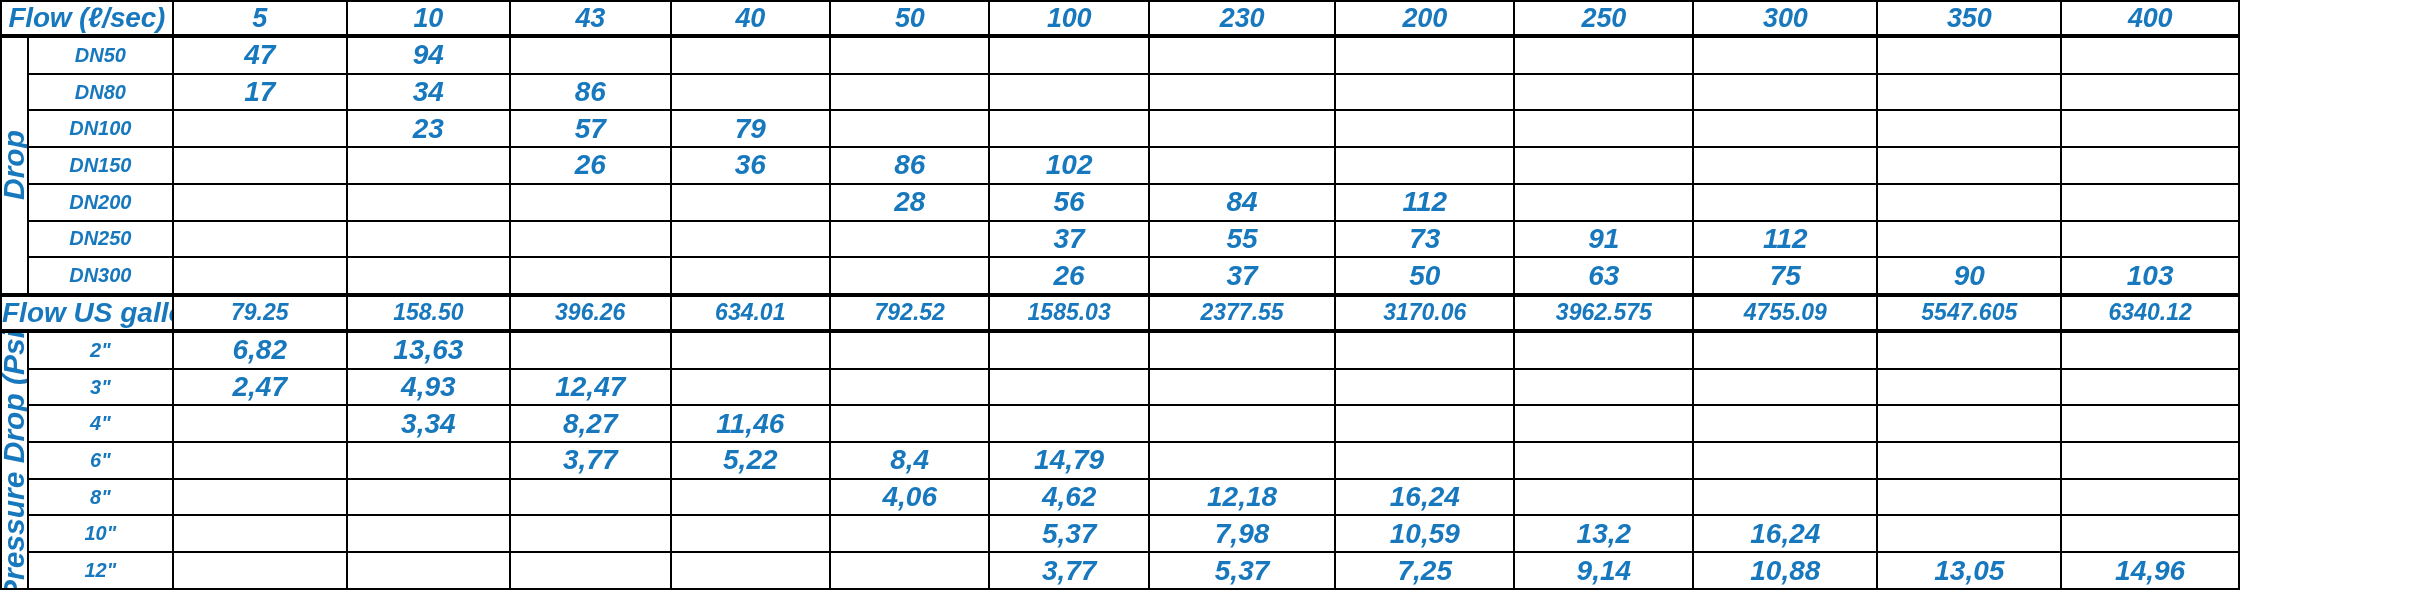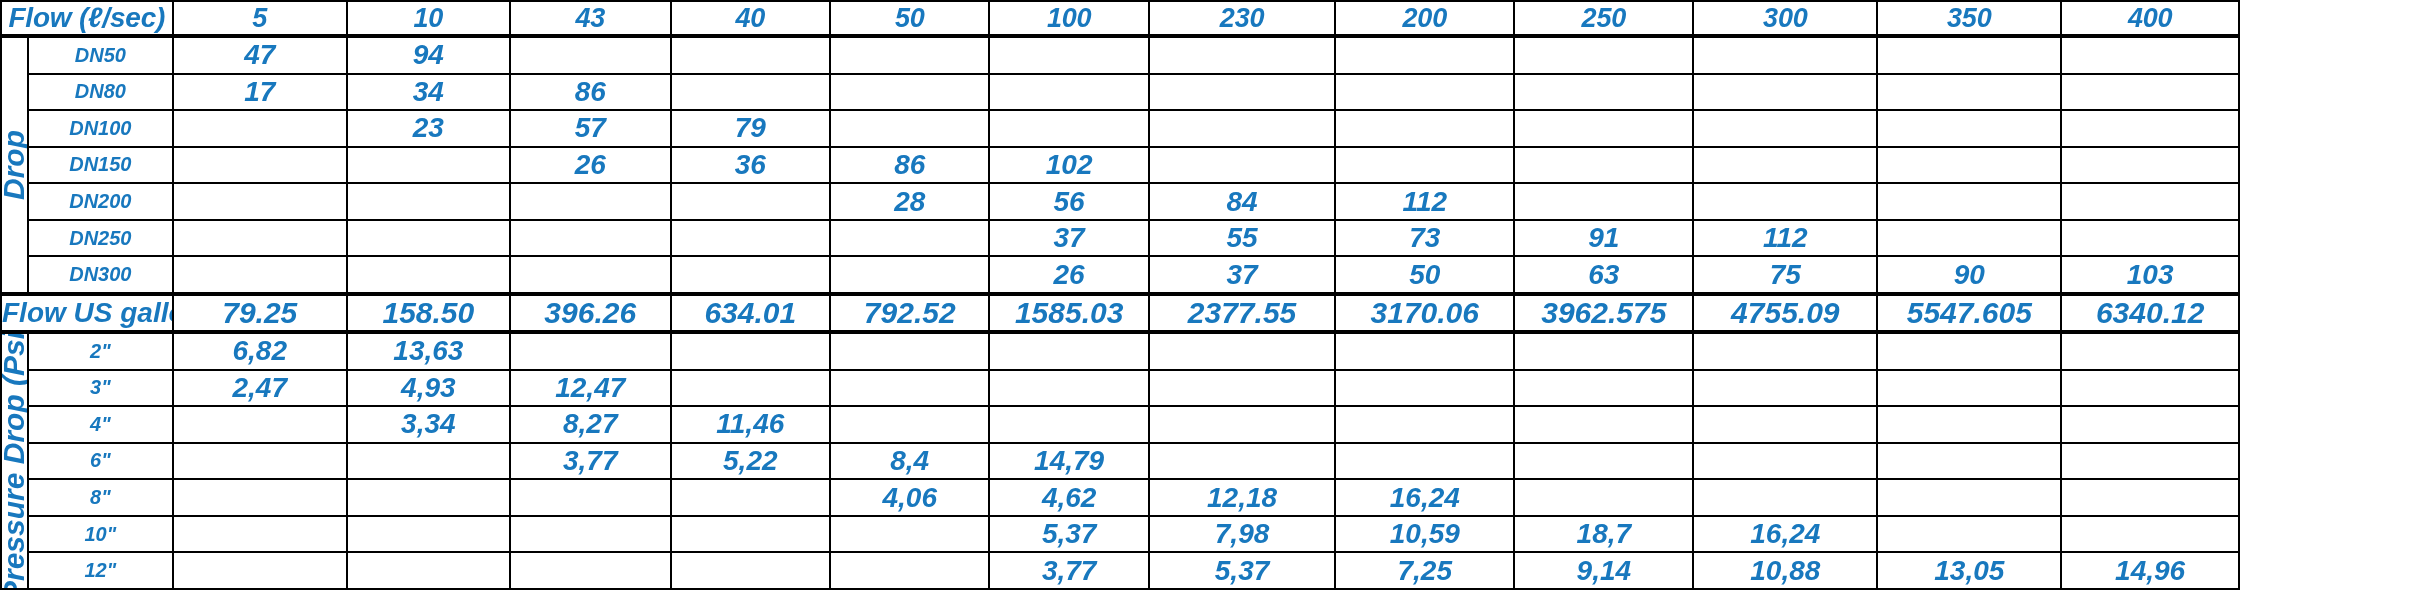--- a/index.html
+++ b/index.html
@@ -38,21 +38,21 @@
     background: #f2f2f2;
     font-size: 27px;
     letter-spacing: -0.2px;
     height: 28px;
   }
   td.hdr-title {
     font-size: 28px;
   }
   td.band {
     background: #f2f2f2;
-    font-size: 30px;
+    font-size: 23px;
     height: 28px;
   }
   td.band-title { font-size: 28px; }
   
   td.rowlab {
     font-size: 20px;
     background: #ffffff;
     text-align: center;
     margin-left: 8px;
   }
@@ -342,21 +342,21 @@
         <tr>
           <td class="rowlab">10"</td>
           <td class="val empty"></td>
           <td class="val empty"></td>
           <td class="val empty"></td>
           <td class="val empty"></td>
           <td class="val empty"></td>
           <td class="val">5,37</td>
           <td class="val">7,98</td>
           <td class="val">10,59</td>
-          <td class="val">18,7</td>
+          <td class="val">13,2</td>
           <td class="val">16,24</td>
           <td class="val empty"></td>
           <td class="val empty thick-right"></td>
         </tr>
         <tr>
           <td class="rowlab">12"</td>
           <td class="val empty"></td>
           <td class="val empty"></td>
           <td class="val empty"></td>
           <td class="val empty"></td>

